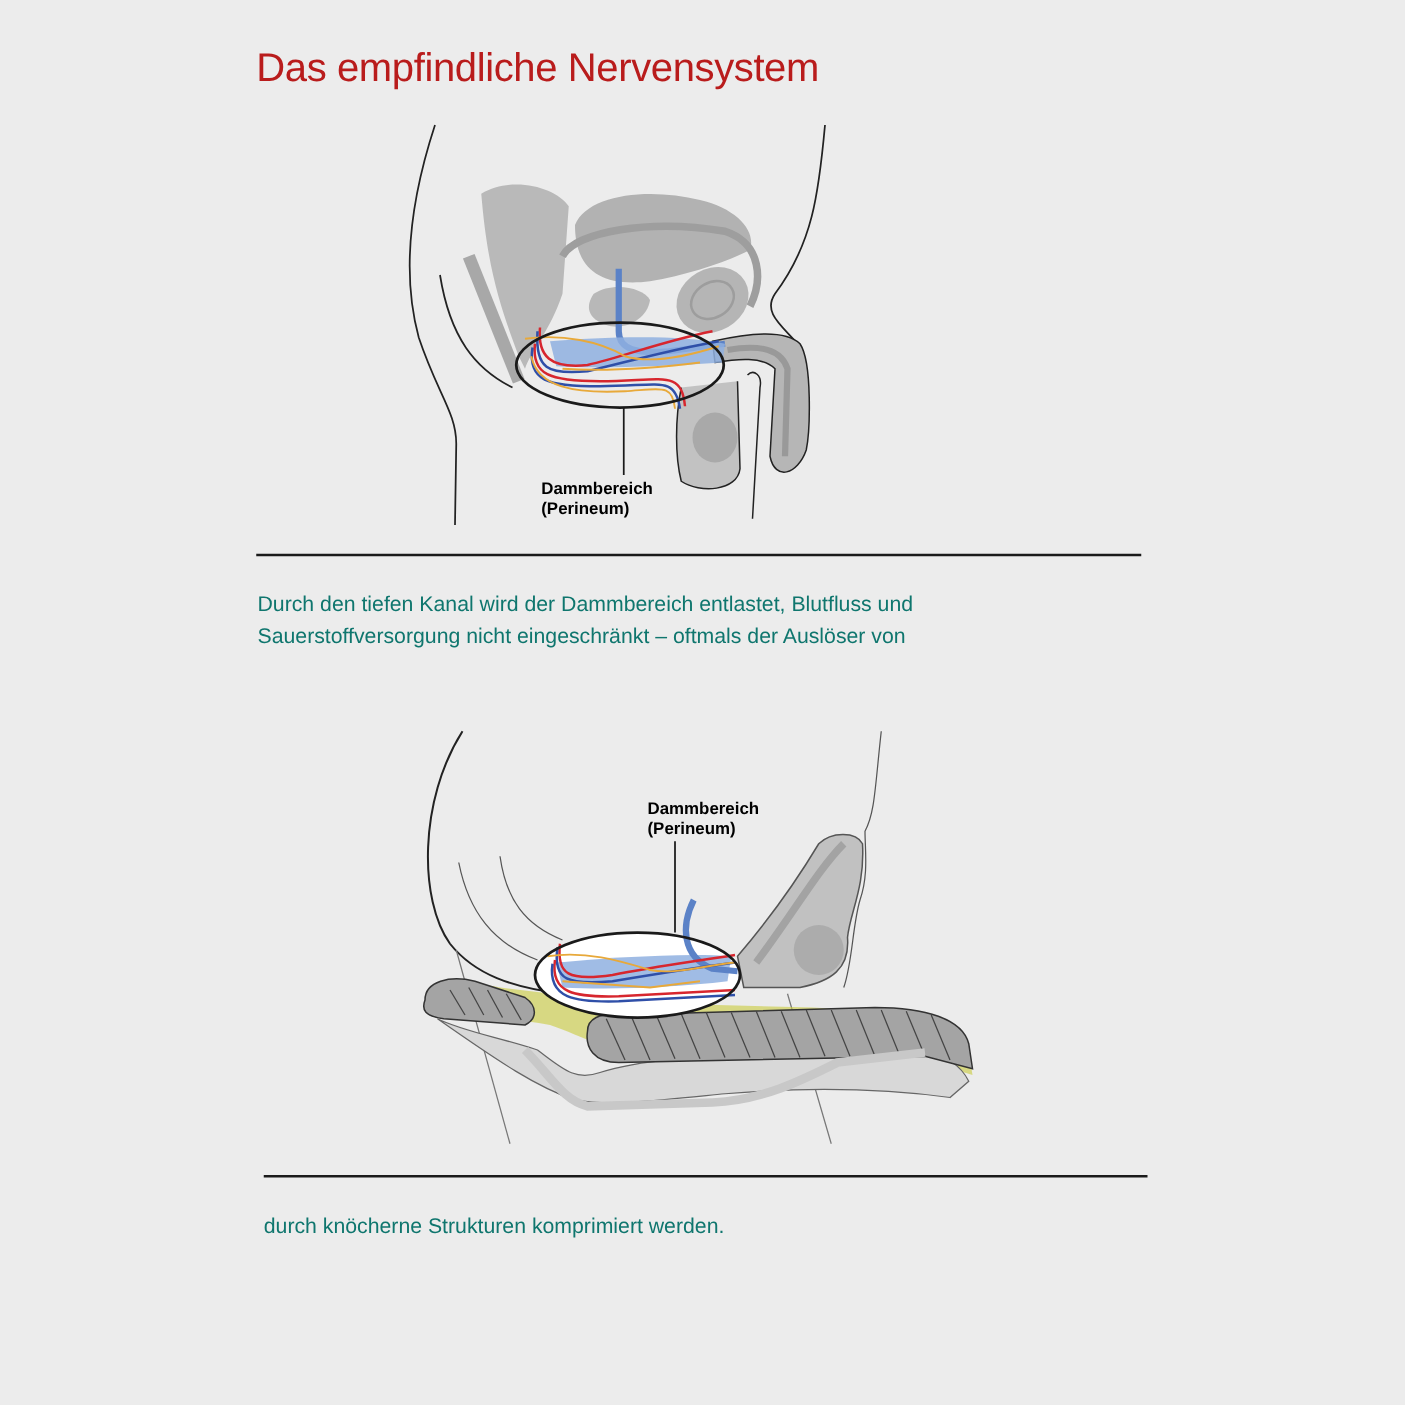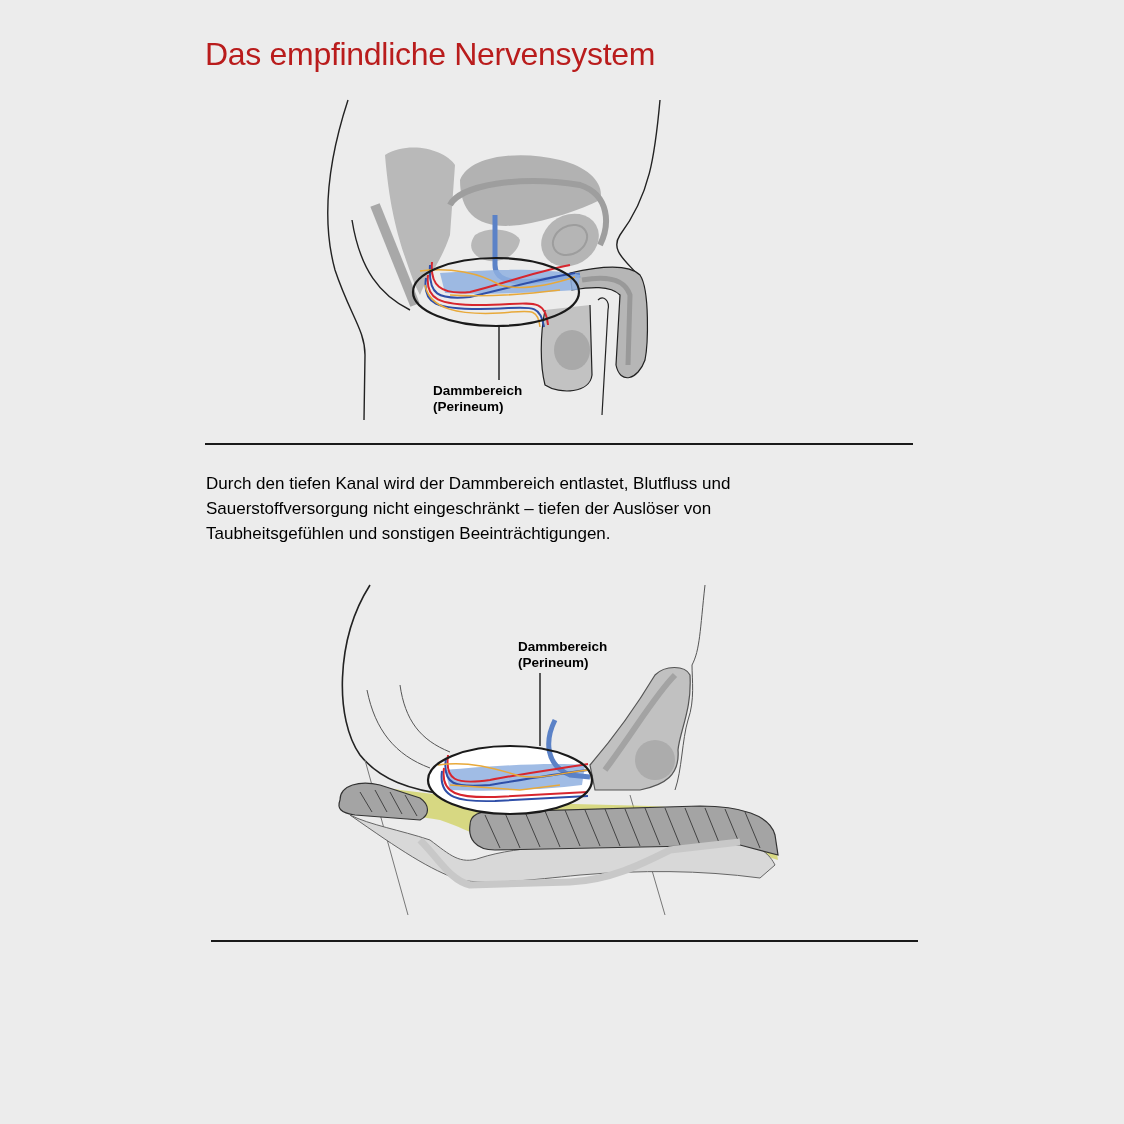--- a/index.html
+++ b/index.html
@@ -15,21 +15,21 @@
     font-size:32px; font-weight:400; letter-spacing:-0.3px; color:#b91c1c;
     margin:0;
   }
   .figure { position:absolute; }
   .figure svg { display:block; }
   .fig-label {
     position:absolute; font-weight:700; font-size:13.5px; line-height:16px; color:#000000;
   }
   .divider { position:absolute; height:1.5px; background:#1a1a1a; }
   .para {
-    position:absolute; font-size:17px; line-height:25px; color:#000000; margin:0;
+    position:absolute; font-size:17px; line-height:25px; color:#0f766e; margin:0;
   }
   .para span { display:block; white-space:nowrap; }
 </style>
 </head>
 <body>
 
 <h1 class="title">Das empfindliche Nervensystem</h1>
 
 <div class="figure" style="left:320px; top:95px;">
   <svg width="370" height="330" viewBox="0 0 370 330">
@@ -75,22 +75,21 @@
 </div>
 <div class="fig-label" style="left:433px; top:383px;">
   <span style="display:block">Dammbereich</span>
   <span style="display:block">(Perineum)</span>
 </div>
 
 <div class="divider" style="left:205px; top:443px; width:708px;"></div>
 
 <p class="para" style="left:206px; top:471px;">
   <span>Durch den tiefen Kanal wird der Dammbereich entlastet, Blutfluss und</span>
-  <span>Sauerstoffversorgung nicht eingeschränkt – tiefen der Auslöser von</span>
-  <span>Taubheitsgefühlen und sonstigen Beeinträchtigungen.</span>
+  <span>Sauerstoffversorgung nicht eingeschränkt – oftmals der Auslöser von</span>
 </p>
 
 <div class="figure" style="left:320px; top:580px;">
   <svg width="470" height="340" viewBox="0 0 470 340">
 
     <path d="M50 5 C15 60 15 140 40 175 C60 200 90 210 130 215" fill="none" stroke="#222" stroke-width="1.6"></path>
     <path d="M47 110 C55 150 75 175 110 188" fill="none" stroke="#555" stroke-width="1"></path>
     <path d="M80 105 C85 140 100 160 130 172" fill="none" stroke="#555" stroke-width="1"></path>
     <path d="M45 180 L88 335" stroke="#777" stroke-width="1"></path>
     <path d="M385 5 C380 50 380 70 372 85 C372 100 375 120 368 140 C362 160 362 190 355 210" fill="none" stroke="#555" stroke-width="1"></path>
@@ -141,13 +140,14 @@
   </svg>
 </div>
 <div class="fig-label" style="left:518px; top:639px;">
   <span style="display:block">Dammbereich</span>
   <span style="display:block">(Perineum)</span>
 </div>
 
 <div class="divider" style="left:211px; top:940px; width:707px;"></div>
 
 <p class="para" style="left:211px; top:968px;">
+  <span>durch knöcherne Strukturen komprimiert werden.</span>
 </p>
 
 </body></html>

